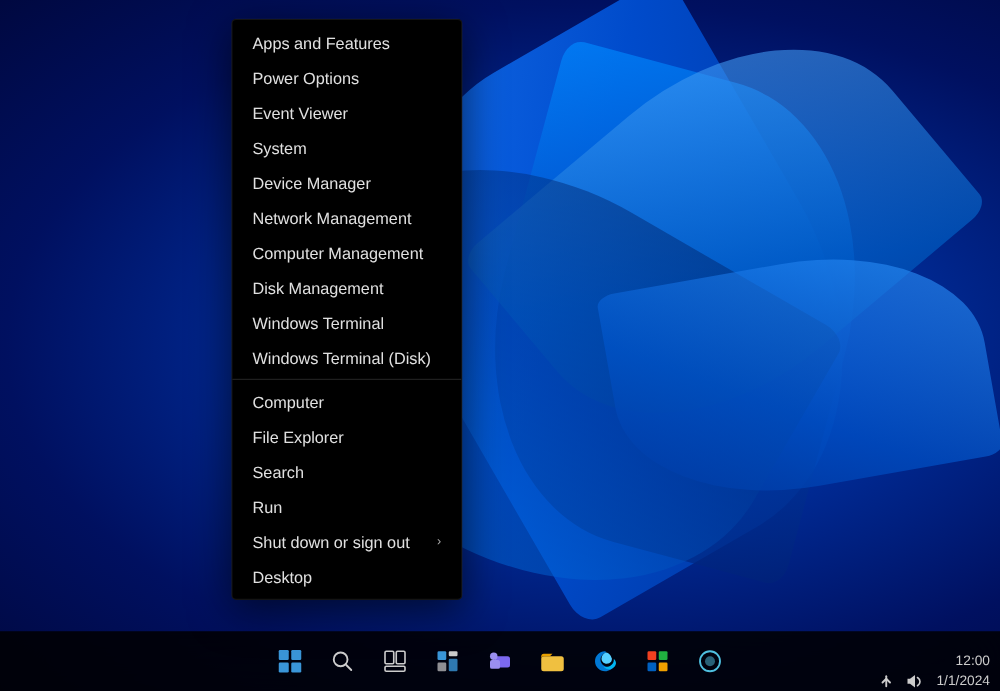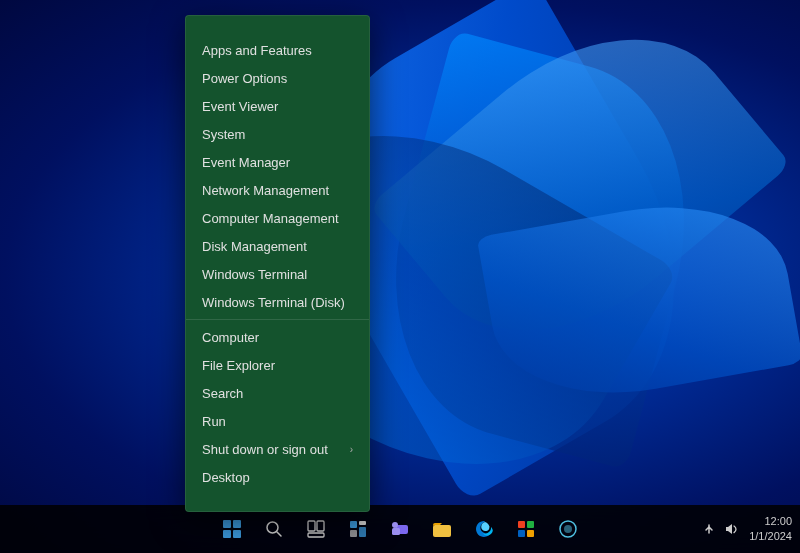--- a/index.html
+++ b/index.html
@@ -95,25 +95,25 @@
       cursor: pointer;
       font-size: 20px;
     }
 
     
     .context-menu {
       position: absolute;
       top: 15px;
       left: 185px;
       width: 185px;
-      background: #14532d;
+      background: #000000;
       border-radius: 4px;
       box-shadow: 0 8px 32px rgba(0,0,0,0.6);
       z-index: 100;
-      padding: 20px 0;
+      padding: 4px 0;
       border: 1px solid rgba(255,255,255,0.08);
     }
 
     .menu-item {
       display: flex;
       align-items: center;
       justify-content: space-between;
       padding: 6px 16px;
       color: #e0e0e0;
       font-size: 13px;
@@ -164,21 +164,21 @@
     <div class="menu-item">
       <span>Power Options</span>
     </div>
     <div class="menu-item">
       <span>Event Viewer</span>
     </div>
     <div class="menu-item">
       <span>System</span>
     </div>
     <div class="menu-item">
-      <span>Event Manager</span>
+      <span>Device Manager</span>
     </div>
     <div class="menu-item">
       <span>Network Management</span>
     </div>
     <div class="menu-item">
       <span>Computer Management</span>
     </div>
     <div class="menu-item">
       <span>Disk Management</span>
     </div>
@@ -277,21 +277,21 @@
     </svg>
   </div>
 
   <div class="taskbar-icon" title="Cortana">
     <svg width="20" height="20" viewBox="0 0 20 20" fill="none">
       <circle cx="10" cy="10" r="8" stroke="#4fc0e0" stroke-width="1.5" fill="none"></circle>
       <circle cx="10" cy="10" r="4" fill="#4fc0e0" opacity="0.5"></circle>
     </svg>
   </div>
 
-  <div style="position:absolute; right:8px; height:48px; display:flex; align-items:center; gap:8px;">
+  <div style="position:absolute; right:8px; height:48px; display:flex; align-items:flex-end; gap:8px;">
     <svg width="16" height="16" viewBox="0 0 16 16" fill="none">
       <path d="M8 12L8 4" stroke="#ccc" stroke-width="1.5" stroke-linecap="round"></path>
       <path d="M5 9L8 6L11 9" stroke="#ccc" stroke-width="1.5" stroke-linecap="round" stroke-linejoin="round"></path>
     </svg>
     <svg width="16" height="16" viewBox="0 0 16 16" fill="none">
       <path d="M3 6H1V10H3L7 13V3L3 6Z" fill="#ccc"></path>
       <path d="M9 5C10.2 5.8 11 7 11 8.3C11 9.6 10.2 10.8 9 11.6" stroke="#ccc" stroke-width="1.3" stroke-linecap="round" fill="none"></path>
     </svg>
     <div style="font-size:11px; color:#ccc; text-align:right; line-height:1.4;">
       <div>12:00</div>

